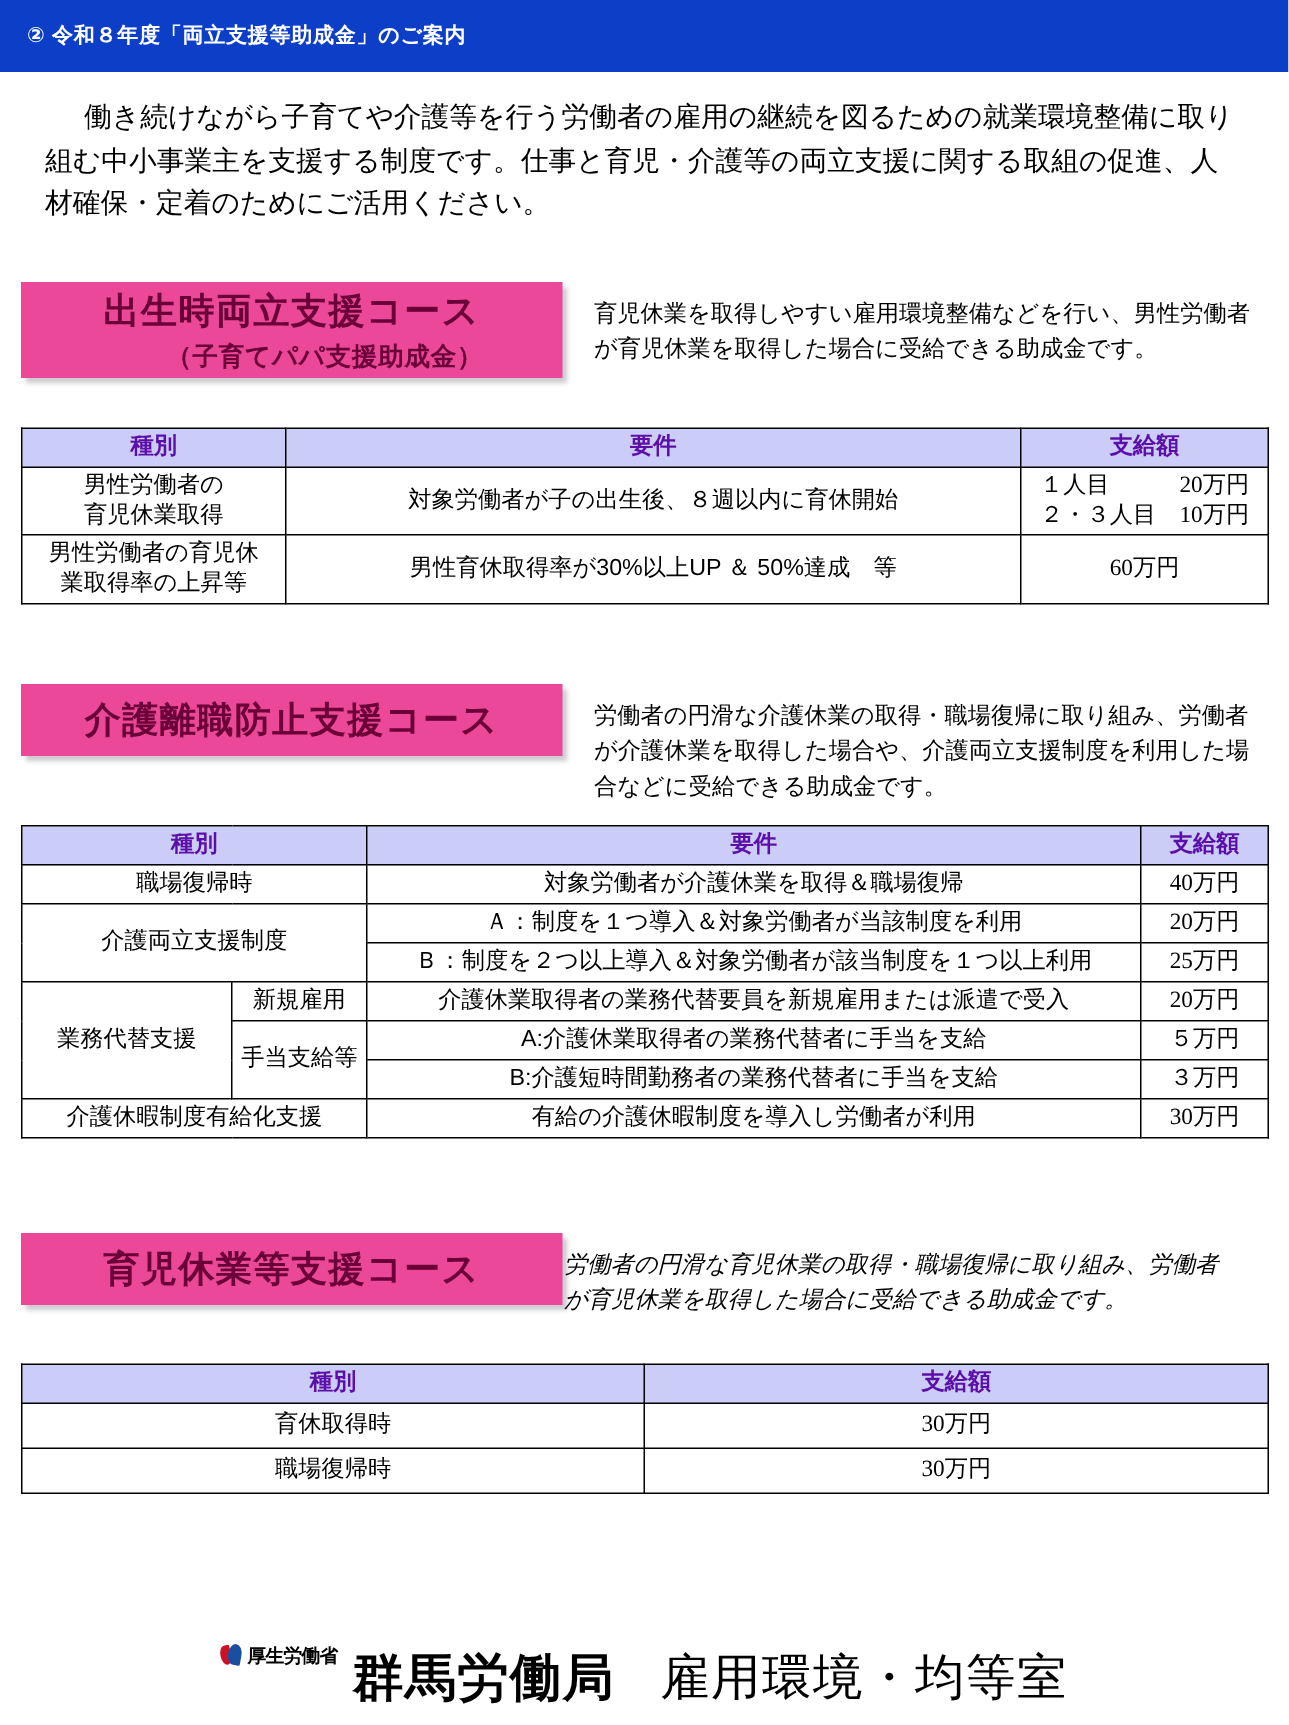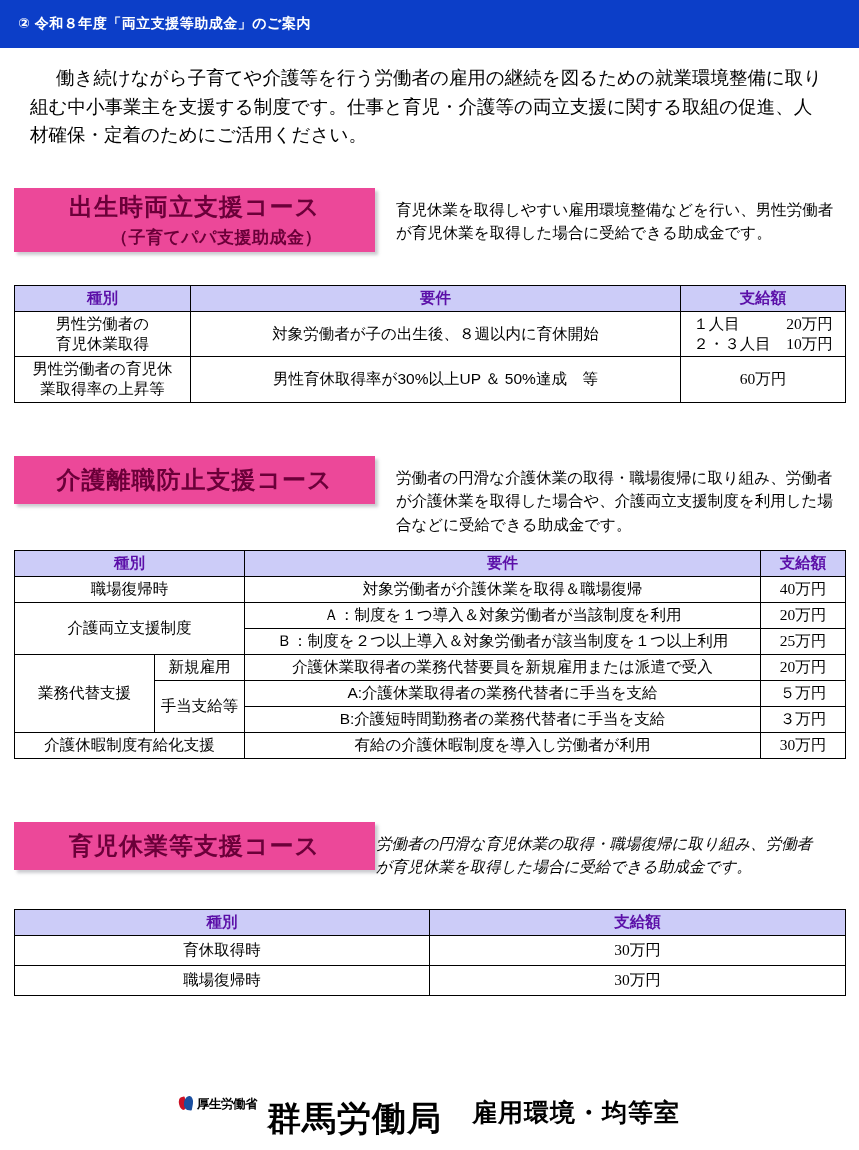--- a/index.html
+++ b/index.html
@@ -166,22 +166,22 @@
     white-space: nowrap;
   }
   .bureau-name {
     font-size: 34px;
     font-weight: bold;
     letter-spacing: 1px;
     white-space: nowrap;
     margin-right: 30px;
   }
   .office-name {
-    font-size: 25px;
-    font-weight: bold;
+    font-size: 33px;
+    font-weight: normal;
     letter-spacing: 1px;
     white-space: nowrap;
   }
 </style>
 </head>
 <body>
 
 <div class="header-banner">
   <div class="header-title">② 令和８年度「両立支援等助成金」のご案内</div>
 </div>

